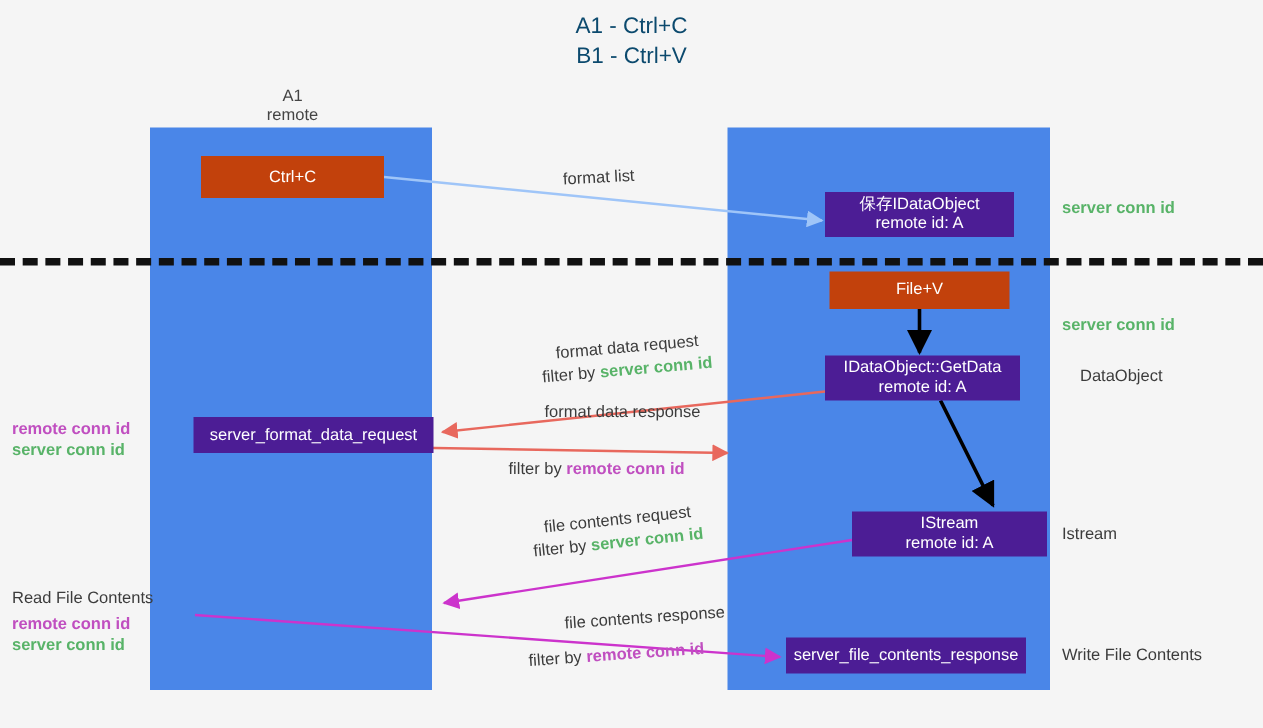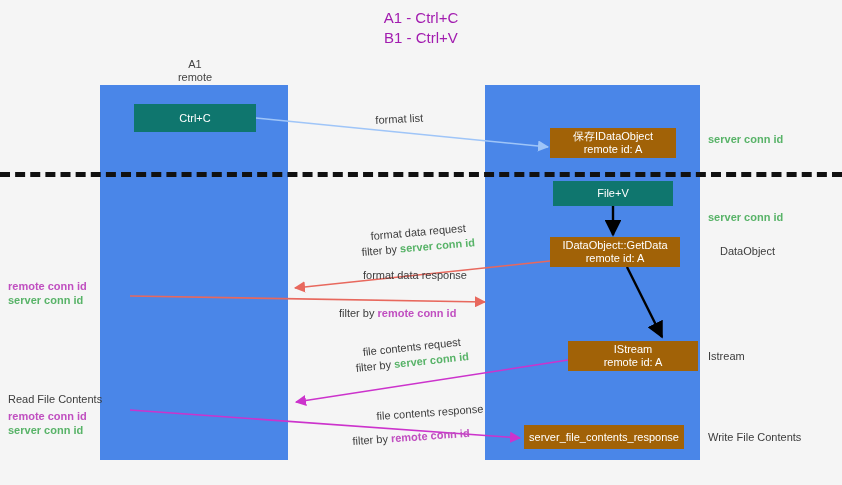--- a/index.html
+++ b/index.html
@@ -6,26 +6,26 @@
   body{
     width:842px;height:485px;overflow:hidden;
     background:#f5f5f5;
     font-family:"Liberation Sans", sans-serif;
     position:relative;
   }
   #stage{position:absolute;left:0;top:0;width:842px;height:485px;}
   svg.layer{position:absolute;left:0;top:0;width:842px;height:485px;overflow:visible;}
   .lane{position:absolute;background:#4a86e8;}
   .lane-head{position:absolute;text-align:center;color:#444;font-size:11px;line-height:13px;}
-  .title{position:absolute;left:0;top:8px;width:842px;text-align:center;color:#a21caf;
+  .title{position:absolute;left:0;top:8px;width:842px;text-align:center;color:#0c4a6e;
          font-size:15px;line-height:20px;}
   .box{position:absolute;display:flex;align-items:center;justify-content:center;
        flex-direction:column;color:#ffffff;font-size:11px;line-height:13px;text-align:center;}
-  .box.green{background:#0f766e;}
-  .box.orange{background:#a16207;}
+  .box.green{background:#c2410c;}
+  .box.orange{background:#4c1d95;}
   .lbl{position:absolute;font-size:11px;line-height:14px;color:#3c3c3c;white-space:nowrap;}
   .lbl.green{color:#58b368;font-weight:bold;}
   .lbl.purple{color:#c04fc0;font-weight:bold;}
   .rot{transform-origin:left top;}
   .side{position:absolute;font-size:11px;line-height:14px;white-space:nowrap;}
   .side .g{color:#58b368;font-weight:bold;}
   .side .p{color:#c04fc0;font-weight:bold;}
   .side .k{color:#3c3c3c;}
   .dash{position:absolute;left:0;width:842px;height:0;border-top:5px dashed #111;}
   .rightlbl{position:absolute;font-size:11px;color:#3c3c3c;white-space:nowrap;}
@@ -93,20 +93,23 @@
 
   <div class="box green" style="left:553px;top:181px;width:120px;height:25px;">
     <span>File+V</span>
   </div>
 
   <div class="box orange" style="left:550px;top:237px;width:130px;height:30px;">
     <span>IDataObject::GetData</span>
     <span>remote id: A</span>
   </div>
 
+  <div class="box orange" style="left:129px;top:278px;width:160px;height:24px;">
+    <span>server_format_data_request</span>
+  </div>
 
 
   <div class="box orange" style="left:568px;top:341px;width:130px;height:30px;">
     <span>IStream</span>
     <span>remote id: A</span>
   </div>
 
 
   <div class="box orange" style="left:524px;top:425px;width:160px;height:24px;">
     <span>server_file_contents_response</span>

